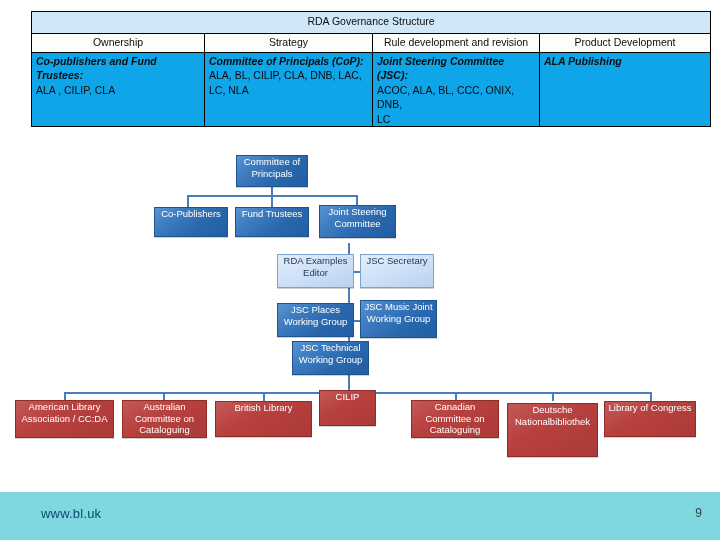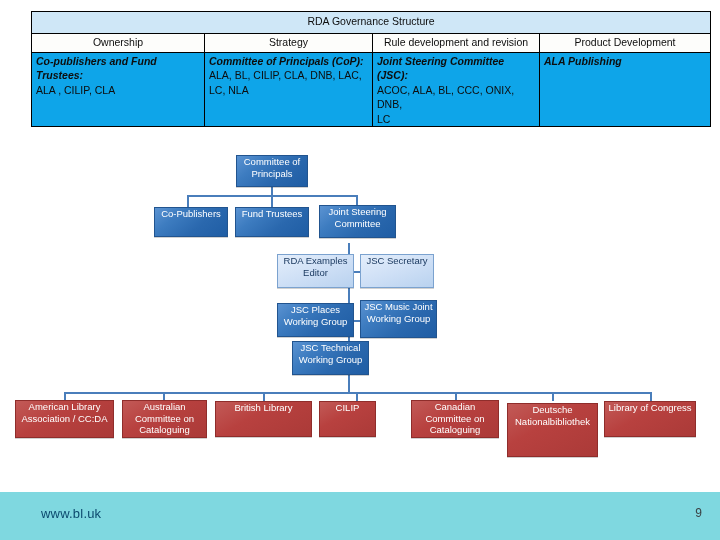--- a/index.html
+++ b/index.html
@@ -197,21 +197,21 @@
 
   <div class="node n-red" style="left:15px;top:400px;width:99px;height:38px;">
     <span>American Library Association / CC:DA</span>
   </div>
   <div class="node n-red" style="left:122px;top:400px;width:85px;height:38px;">
     <span>Australian Committee on Cataloguing</span>
   </div>
   <div class="node n-red" style="left:215px;top:401px;width:97px;height:36px;">
     <span>British Library</span>
   </div>
-  <div class="node n-red" style="left:319px;top:401px;width:57px;height:36px;">
+  <div class="node n-red" style="left:319px;top:390px;width:57px;height:36px;">
     <span>CILIP</span>
   </div>
   <div class="node n-red" style="left:411px;top:400px;width:88px;height:38px;">
     <span>Canadian Committee on Cataloguing</span>
   </div>
   <div class="node n-red" style="left:507px;top:403px;width:91px;height:54px;">
     <span>Deutsche Nationalbibliothek</span>
   </div>
   <div class="node n-red" style="left:604px;top:401px;width:92px;height:36px;">
     <span>Library of Congress</span>

